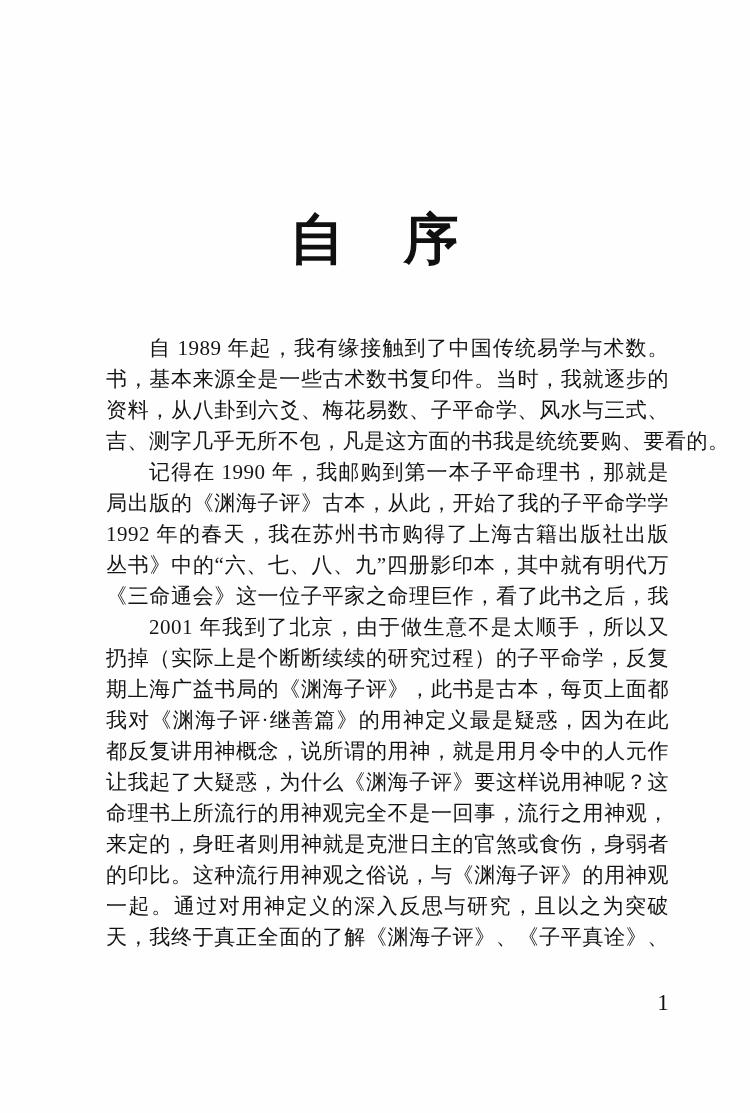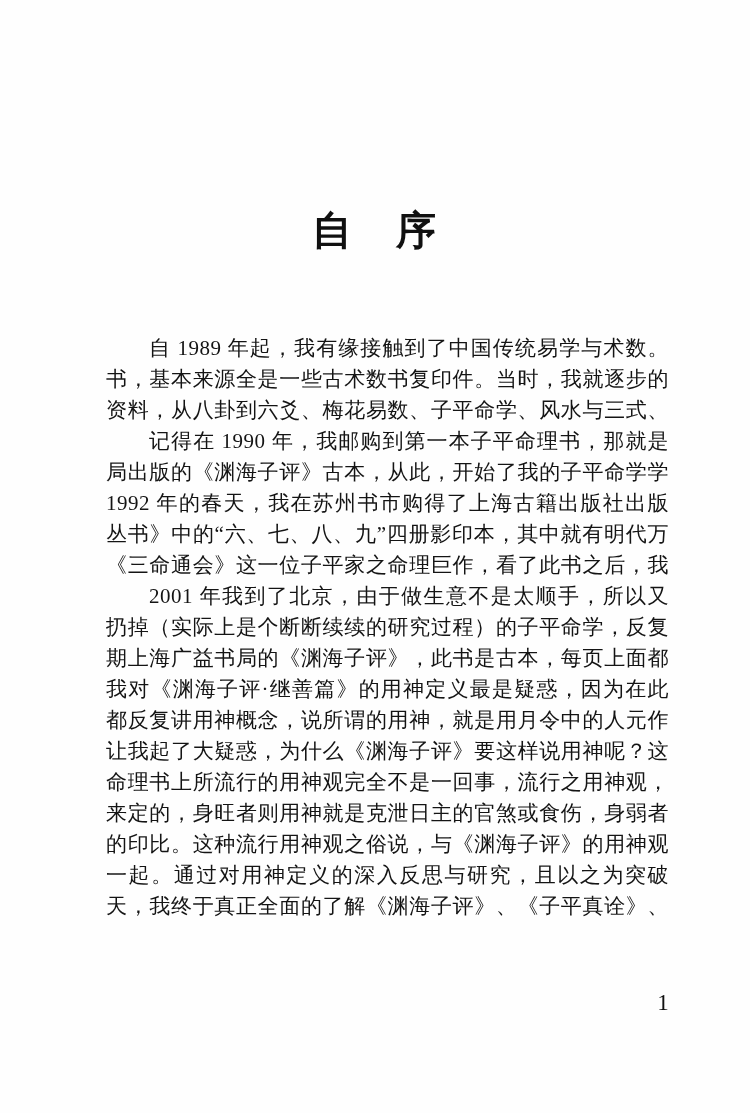--- a/index.html
+++ b/index.html
@@ -16,21 +16,21 @@
     font-family: "Liberation Serif", "DejaVu Serif", serif;
     color: #141414;
   }
   .title {
     position: absolute;
     top: 203px;
     left: 0;
     width: 100%;
     margin: 0;
     text-align: center;
-    font-size: 40px;
+    font-size: 55px;
     font-weight: bold;
     letter-spacing: 2px;
     color: #101010;
   }
   .body-text {
     position: absolute;
     top: 333px;
     left: 106px;
     width: 563px;
     font-size: 21px;
@@ -65,20 +65,21 @@
 </style>
 </head>
 <body>
 
 <div class="page">
   <h1 class="title">自　序</h1>
   <div class="body-text">
       <div class="text-line indent fill">自 1989 年起，我有缘接触到了中国传统易学与术数。当时所看到的易</div>
       <div class="text-line fill">书，基本来源全是一些古术数书复印件。当时，我就逐步的邮购这些方面的</div>
       <div class="text-line fill">资料，从八卦到六爻、梅花易数、子平命学、风水与三式、星占、相学、择</div>
+      <div class="text-line">吉、测字几乎无所不包，凡是这方面的书我是统统要购、要看的。</div>
       <div class="text-line indent fill">记得在 1990 年，我邮购到第一本子平命理书，那就是民国时期广益书</div>
       <div class="text-line fill">局出版的《渊海子评》古本，从此，开始了我的子平命学学习、研究之路。</div>
       <div class="text-line fill">1992 年的春天，我在苏州书市购得了上海古籍出版社出版的《四库术数类</div>
       <div class="text-line fill">丛书》中的“六、七、八、九”四册影印本，其中就有明代万民英先生的</div>
       <div class="text-line fill">《三命通会》这一位子平家之命理巨作，看了此书之后，我的眼界慢慢放开，</div>
       <div class="text-line indent fill">2001 年我到了北京，由于做生意不是太顺手，所以又重新研究起以前</div>
       <div class="text-line fill">扔掉（实际上是个断断续续的研究过程）的子平命学，反复阅读研究民国时</div>
       <div class="text-line fill">期上海广益书局的《渊海子评》，此书是古本，每页上面都有眉注。当时，</div>
       <div class="text-line fill">我对《渊海子评·继善篇》的用神定义最是疑惑，因为在此书的很多眉注中，</div>
       <div class="text-line fill">都反复讲用神概念，说所谓的用神，就是用月令中的人元作用神。这种眉注</div>

